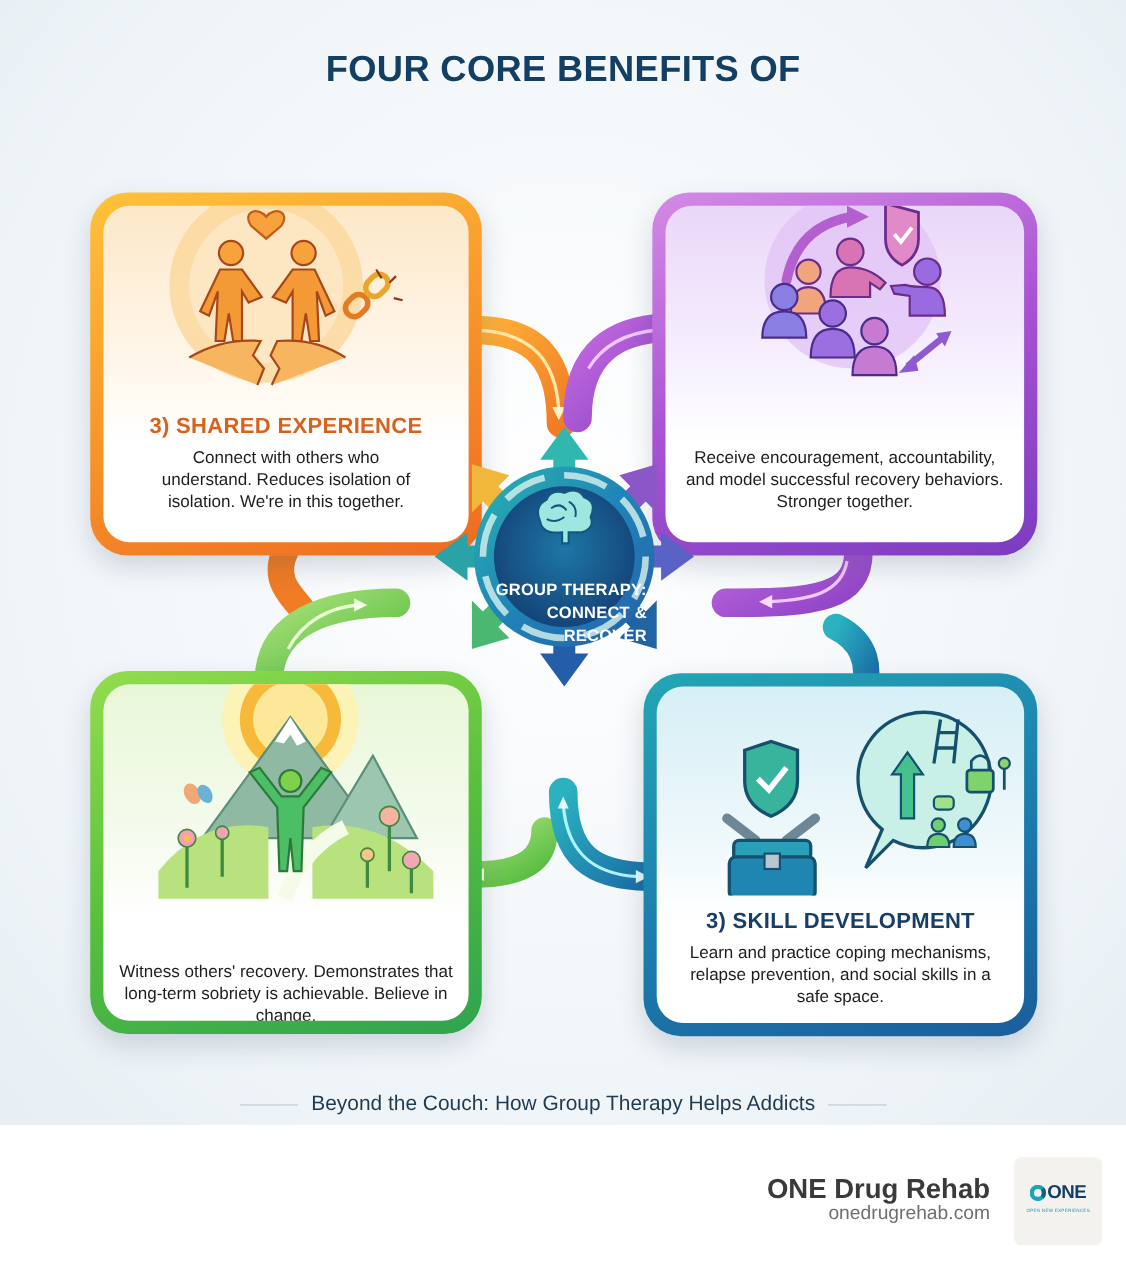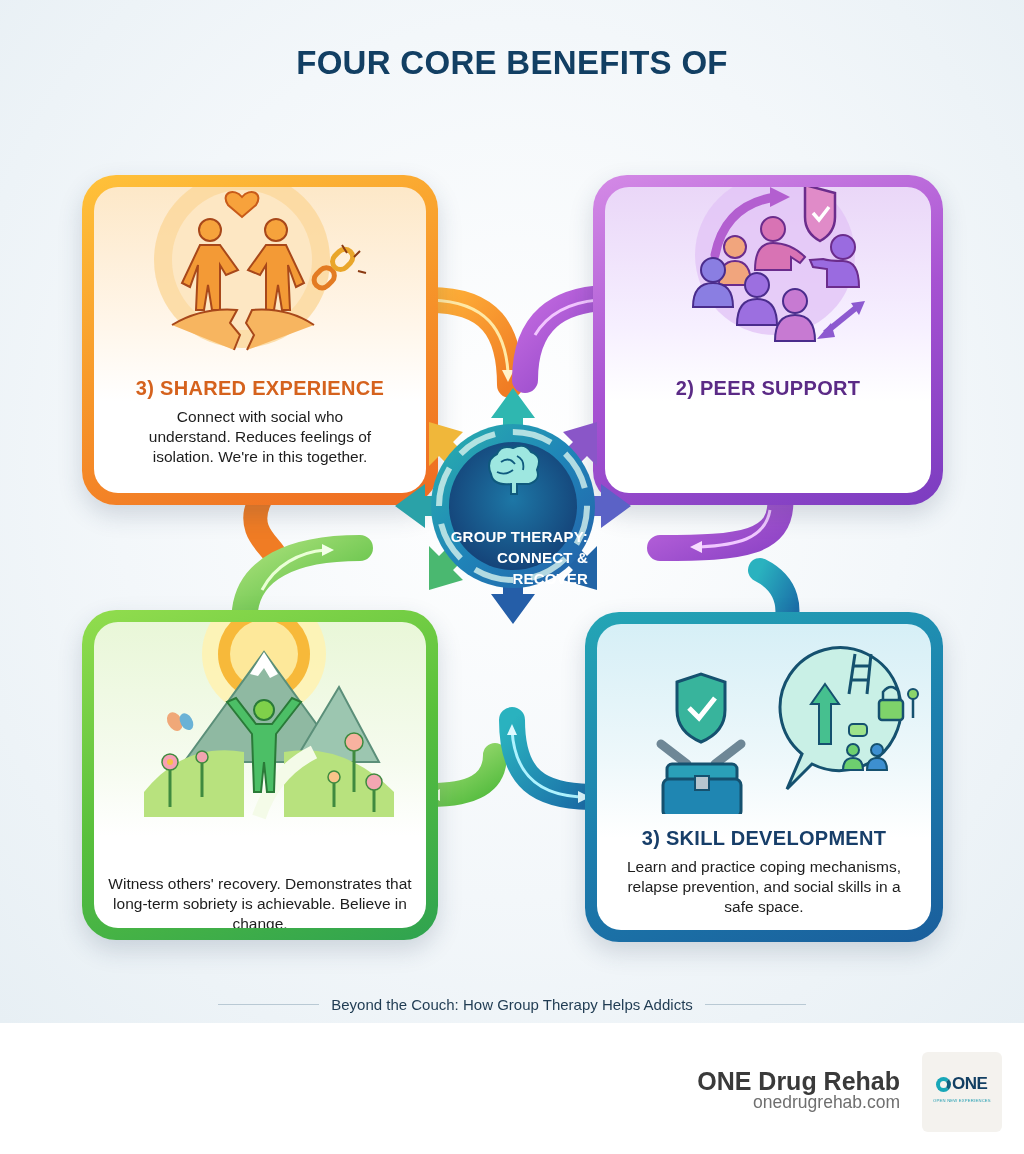--- a/index.html
+++ b/index.html
@@ -64,21 +64,21 @@
   .center-text {
     position: absolute; left: 438px; top: 526px; width: 150px; text-align: right;
     color: #ffffff; font-weight: 700; font-size: 15px; line-height: 21px; letter-spacing: 0.2px;
   }
 
   .caption-row {
     position: absolute; left: 218px; top: 994px; width: 588px; height: 20px;
     display: flex; align-items: center; gap: 12px;
   }
   .caption-row .rule { flex: 1; height: 1px; background: #b9c9d4; }
-  .caption-row .caption { color: #1f3b52; font-size: 15px; white-space: nowrap; text-align: right; }
+  .caption-row .caption { color: #1f3b52; font-size: 19px; white-space: nowrap; text-align: right; }
 
   .footer { position: absolute; left: 0; top: 1023px; width: 1024px; height: 131px; background: #ffffff; }
   .brand-name {
     position: absolute; right: 124px; top: 1067px; color: #3a3a3a; font-weight: 700; font-size: 25px; text-align: right;
   }
   .brand-url {
     position: absolute; right: 124px; top: 1092px; color: #6f6f6f; font-size: 17.5px; text-align: right; margin-left: 24px;
   }
   .logo-box {
     position: absolute; left: 922px; top: 1052px; width: 80px; height: 80px; border-radius: 6px;
@@ -158,21 +158,21 @@
         <circle cx="134" cy="55" r="11" fill="#f6a33c" stroke="#a8481a" stroke-width="2"></circle>
         <path d="M124 70 L144 70 L162 108 L154 112 L146 90 L148 135 L140 135 L136 110 L132 135 L124 135 L124 90 L118 100 L106 95 Z" fill="#f39a36" stroke="#a8481a" stroke-width="2"></path>
         <path d="M30 150 Q 60 132 95 135 L88 148 L98 160 L92 175 M105 175 L112 160 L104 148 L110 135 Q 145 132 172 150" fill="#f7b560" stroke="#a8481a" stroke-width="2"></path>
         <g transform="translate(190,95) rotate(-45)">
           <rect x="-22" y="-8" width="22" height="16" rx="8" fill="none" stroke="#e37b22" stroke-width="5"></rect>
           <rect x="4" y="-8" width="22" height="16" rx="8" fill="none" stroke="#e9a62a" stroke-width="5"></rect>
         </g>
         <path d="M200 70 L205 78 M218 76 L212 82 M224 98 L216 96" stroke="#8a3a12" stroke-width="2"></path>
       </svg>
       <div class="card-title">3) SHARED EXPERIENCE</div>
-      <div class="card-body">Connect with social who understand. Reduces feelings of isolation. We're in this together.</div>
+      <div class="card-body">Connect with others who understand. Reduces isolation of isolation. We're in this together.</div>
     </div>
   </div>
 
   <div class="card purple">
     <div class="inner">
       <svg class="illus" style="left:40px;top:-12px;" width="260" height="180" viewBox="0 0 260 180">
         <circle cx="130" cy="80" r="80" fill="#e2c4f6" opacity="0.8"></circle>
         <path d="M70 80 Q 80 30 130 22" fill="none" stroke="#b35fd0" stroke-width="9" stroke-linecap="round"></path>
         <polygon points="125,12 145,22 125,32" fill="#b35fd0"></polygon>
         <path d="M160 10 L190 18 L190 42 Q 190 58 175 66 Q 160 58 160 42 Z" fill="#e08bc8" stroke="#6b2c8c" stroke-width="2.5"></path>
@@ -186,21 +186,21 @@
         <circle cx="68" cy="95" r="12" fill="#8a7ee2" stroke="#4a2c8c" stroke-width="2"></circle>
         <path d="M48 132 Q 48 108 68 108 Q 88 108 88 132 Z" fill="#8a7ee2" stroke="#4a2c8c" stroke-width="2"></path>
         <circle cx="112" cy="110" r="12" fill="#9c6fe0" stroke="#4a2c8c" stroke-width="2"></circle>
         <path d="M92 150 Q 92 124 112 124 Q 132 124 132 150 Z" fill="#9c6fe0" stroke="#4a2c8c" stroke-width="2"></path>
         <circle cx="150" cy="126" r="12" fill="#c77ad2" stroke="#4a2c8c" stroke-width="2"></circle>
         <path d="M130 166 Q 130 140 150 140 Q 170 140 170 166 Z" fill="#c77ad2" stroke="#4a2c8c" stroke-width="2"></path>
         <path d="M180 158 L212 132" stroke="#8d5ad0" stroke-width="6"></path>
         <polygon points="172,164 186,148 190,162" fill="#8d5ad0"></polygon>
         <polygon points="220,126 206,128 214,140" fill="#8d5ad0"></polygon>
       </svg>
-      <div class="card-title">2) PEER SUPPORT</div>
+      <div class="card-body">Receive encouragement, accountability, and model successful recovery behaviors. Stronger together.</div>
     </div>
   </div>
 
   <div class="card green">
     <div class="inner">
       <svg class="illus" style="left:30px;top:-30px;" width="290" height="230" viewBox="0 0 290 230">
         <circle cx="140" cy="62" r="62" fill="#fff2b0" opacity="0.85"></circle>
         <circle cx="140" cy="62" r="46" fill="#f7b93a"></circle>
         <circle cx="140" cy="62" r="34" fill="#fde89a"></circle>
         <polygon points="60,170 140,60 220,170" fill="#8fb9a2" stroke="#5b8f79" stroke-width="2"></polygon>

